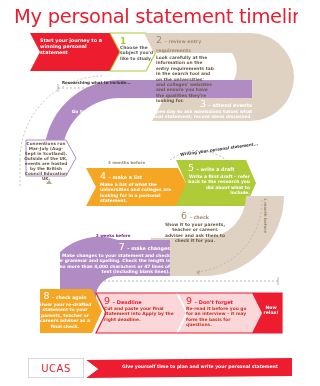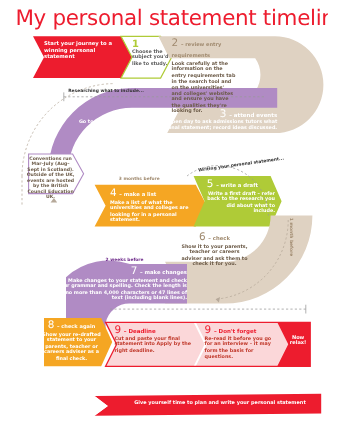--- a/index.html
+++ b/index.html
@@ -207,16 +207,19 @@
   <div class="abs" style="left:186px; top:297px; width:68px;">
     <span class="num" style="color:#ED1C2E;"><span class="big">9</span> <span style="font-size:5px; font-weight:700;">– Don't forget</span></span>
     <span class="body" style="color:#c0392b;">Re-read it before you go for an interview – it may form the basis for questions.</span>
   </div>
 
   <div class="abs" style="left:258px; top:305px; width:26px; text-align:center; color:#fff;">
     <span class="body" style="color:#fff; font-size:4.6px;">Now relax!</span>
   </div>
 
   <div class="footer-wrap">
+    <div class="ucas-box">
+      <span class="ucas-text">UCAS</span>
+    </div>
     <div class="footer-msg">Give yourself time to plan and write your personal statement</div>
   </div>
 
 </div>
 
 </body></html>

